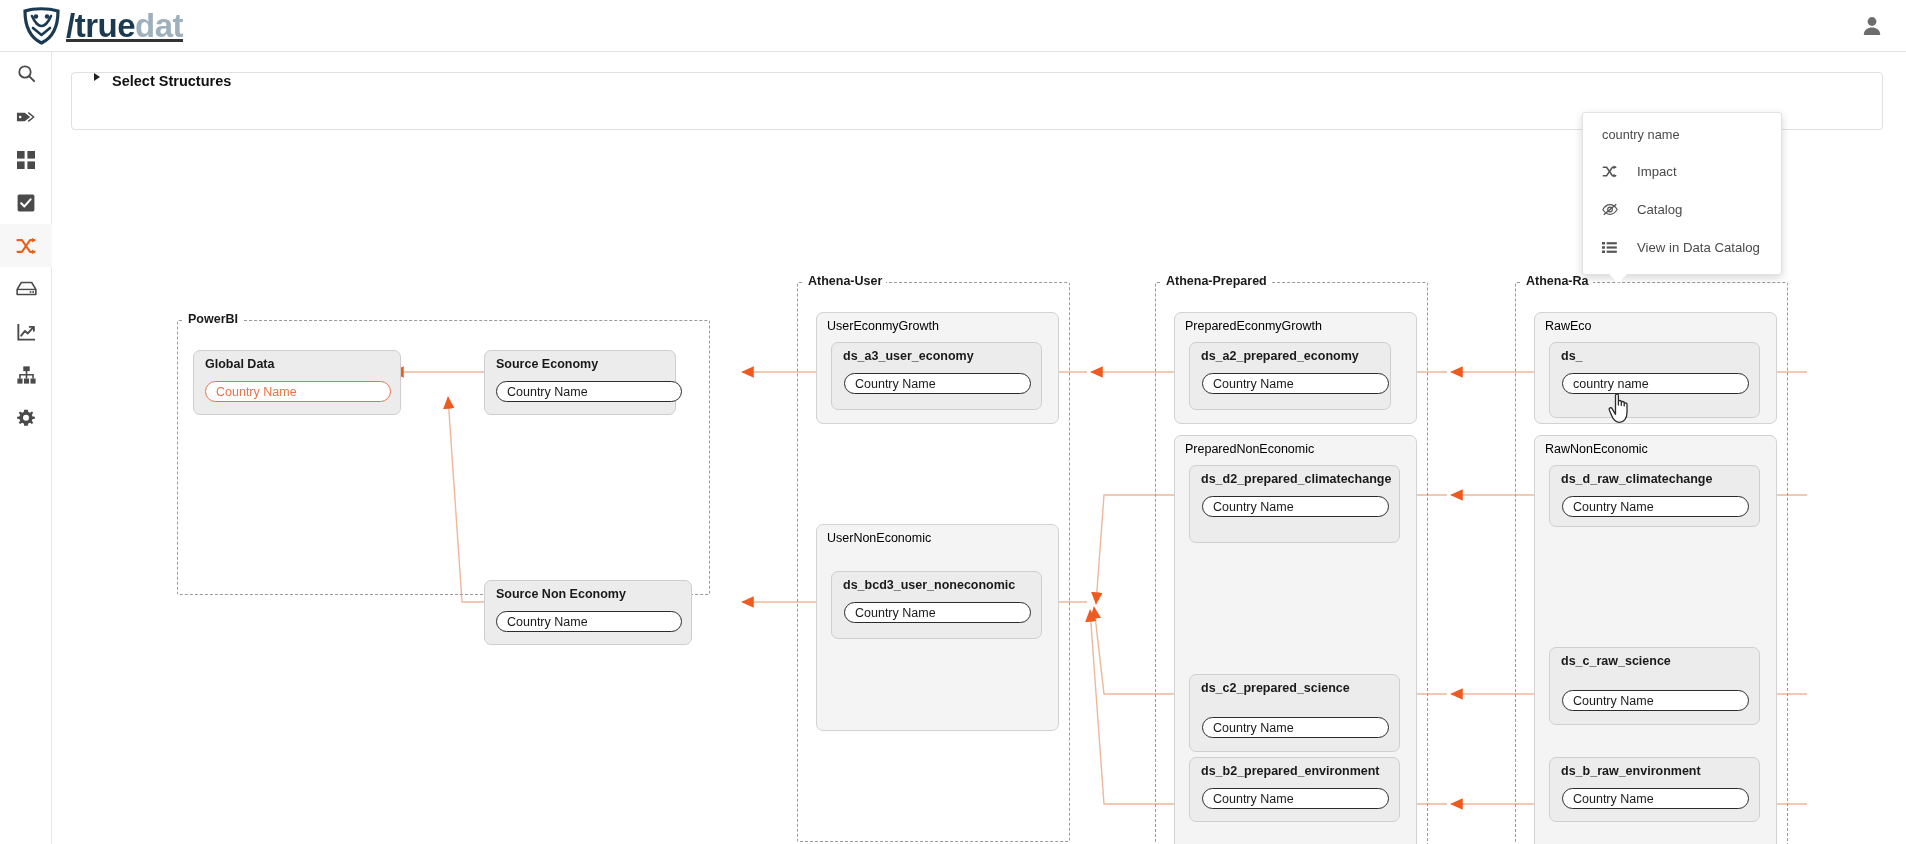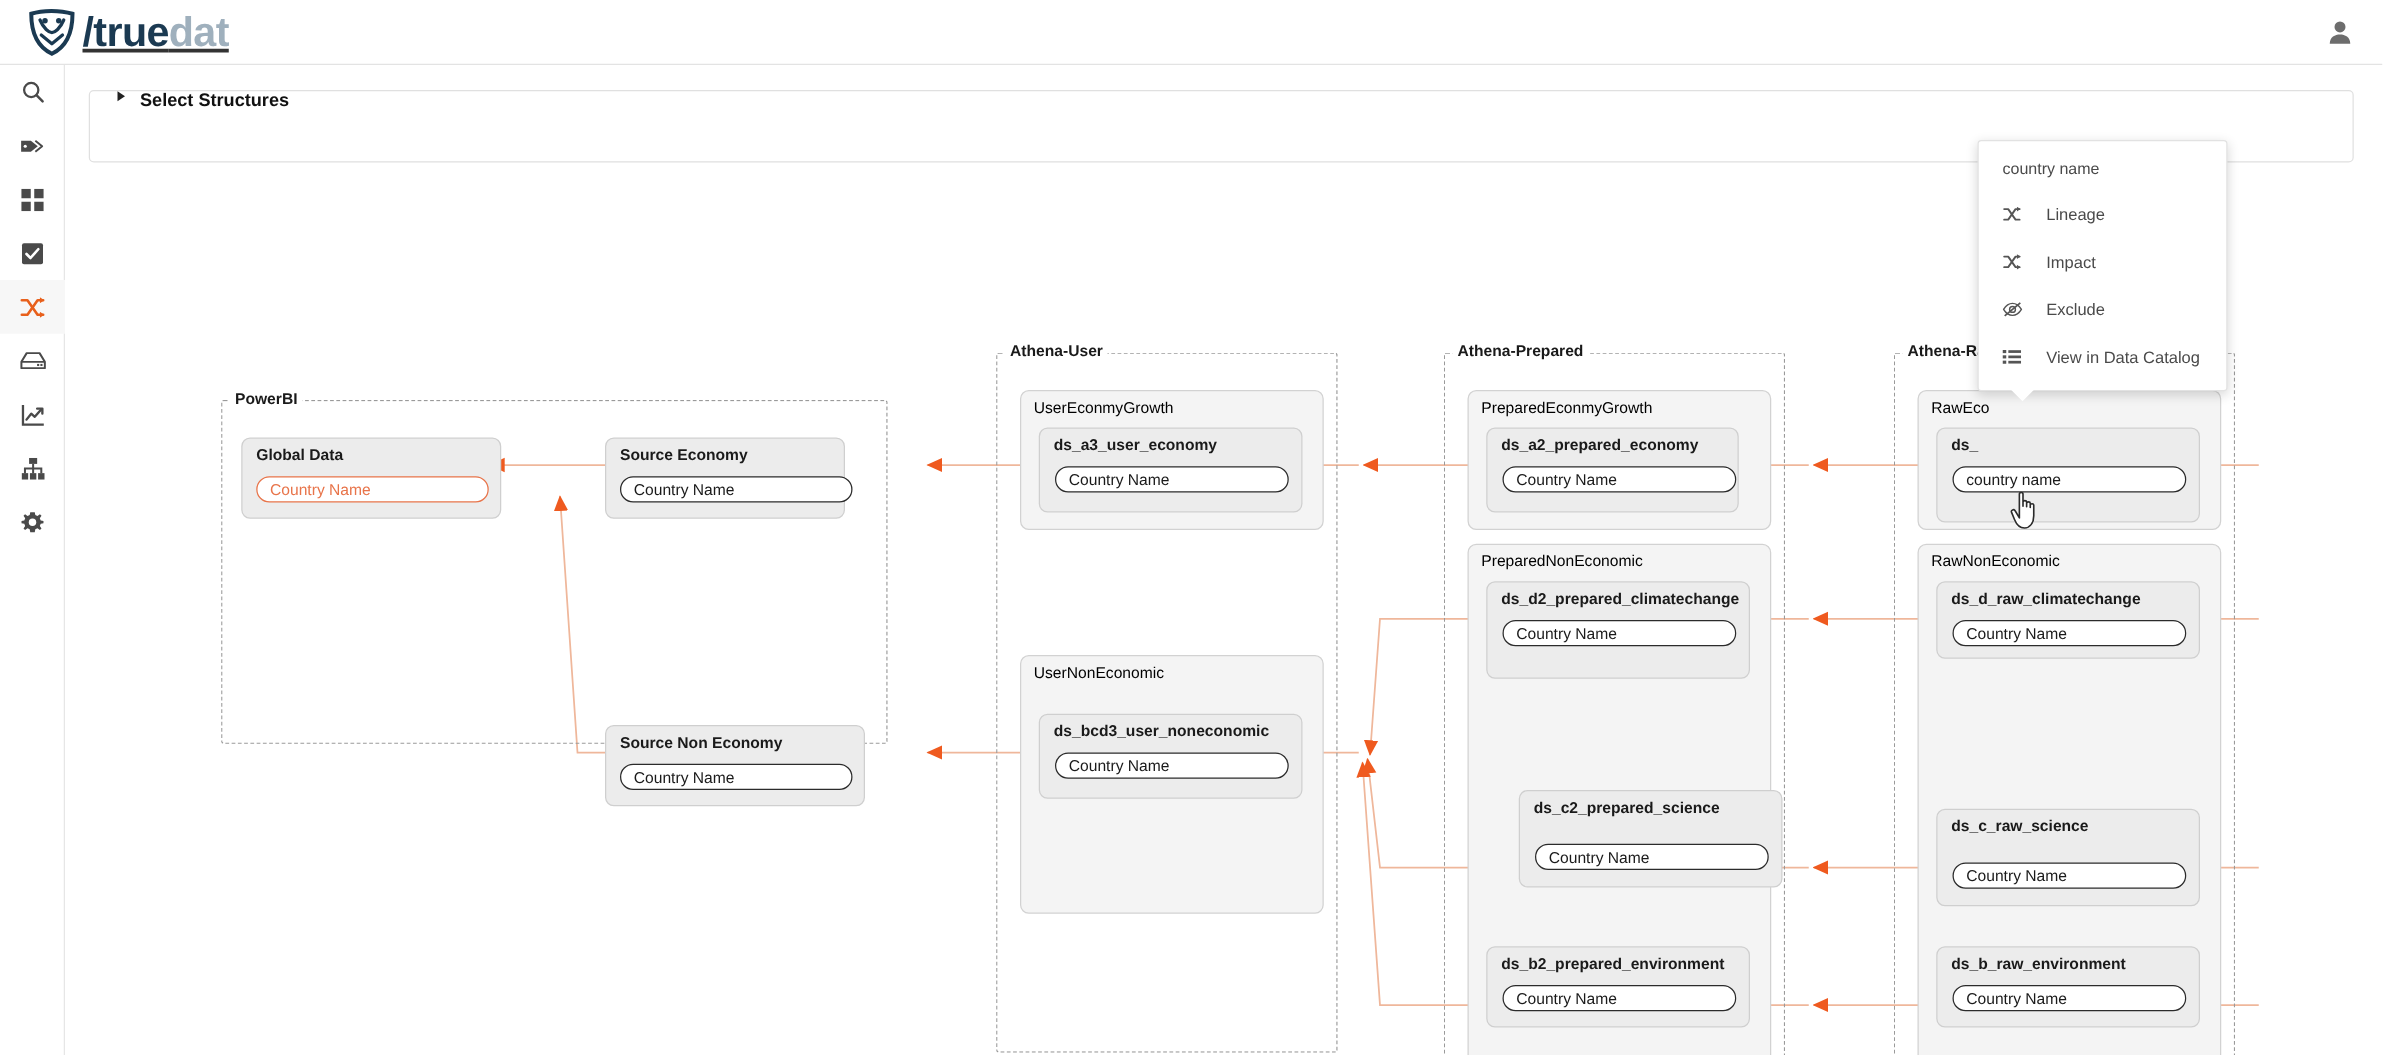--- a/index.html
+++ b/index.html
@@ -315,21 +315,21 @@
 
       <div class="sub" style="left:1122px; top:283px; width:243px; height:506px;">
         <div class="slabel">PreparedNonEconomic</div>
       </div>
       <div class="tbl" style="left:1137px; top:313px; width:211px; height:78px;">
         <div class="tlabel">ds_d2_prepared_climatechange</div>
         <div class="fld" style="left:12px; top:30px; width:187px;">
           <span>Country Name</span>
         </div>
       </div>
-      <div class="tbl" style="left:1137px; top:480px; width:211px; height:78px;margin-left:26px;">
+      <div class="tbl" style="left:1137px; top:522px; width:211px; height:78px;">
         <div class="tlabel">ds_c2_prepared_science</div>
         <div class="fld" style="left:12px; top:42px; width:187px;">
           <span>Country Name</span>
         </div>
       </div>
       <div class="tbl" style="left:1137px; top:605px; width:211px; height:65px;">
         <div class="tlabel">ds_b2_prepared_environment</div>
         <div class="fld" style="left:12px; top:30px; width:187px;">
           <span>Country Name</span>
         </div>
@@ -369,30 +369,20 @@
         <div class="fld" style="left:12px; top:30px; width:187px;">
           <span>Country Name</span>
         </div>
       </div>
 
     </div>
 
     <div class="ctxmenu" style="left:1530px; top:60px;">
       <div class="ctx-title">country name</div>
 
-      <div class="ctx-item">
-        <span class="ctx-ico">
-          <svg width="15" height="13" viewBox="0 0 22 20">
-            <path d="M1.5 3.5 L6.5 3.5 L15.5 16.5 L20.5 16.5" fill="none" stroke="#555" stroke-width="2.3" stroke-linecap="round" stroke-linejoin="round"></path>
-            <path d="M1.5 16.5 L6.5 16.5 L15.5 3.5 L20.5 3.5" fill="none" stroke="#555" stroke-width="2.3" stroke-linecap="round" stroke-linejoin="round"></path>
-            <path d="M17.2 0.6 L21.6 3.5 L17.2 6.4 Z" fill="#555"></path>
-          </svg>
-        </span>
-        <span class="ctx-lbl">Lineage</span>
-      </div>
 
       <div class="ctx-item">
         <span class="ctx-ico">
           <svg width="15" height="13" viewBox="0 0 22 20">
             <path d="M1.5 3.5 L6.5 3.5 L15.5 16.5 L20.5 16.5" fill="none" stroke="#555" stroke-width="2.3" stroke-linecap="round" stroke-linejoin="round"></path>
             <path d="M1.5 16.5 L6.5 16.5 L15.5 3.5 L20.5 3.5" fill="none" stroke="#555" stroke-width="2.3" stroke-linecap="round" stroke-linejoin="round"></path>
             <path d="M17.2 0.6 L21.6 3.5 L17.2 6.4 Z" fill="#555"></path>
             <path d="M17.2 13.6 L21.6 16.5 L17.2 19.4 Z" fill="#555"></path>
           </svg>
         </span>
@@ -400,21 +390,21 @@
       </div>
 
       <div class="ctx-item">
         <span class="ctx-ico">
           <svg width="16" height="13" viewBox="0 0 22 16">
             <path d="M1.2 8 C4 3.4 7.6 1.4 11 1.4 C14.4 1.4 18 3.4 20.8 8 C18 12.6 14.4 14.6 11 14.6 C7.6 14.6 4 12.6 1.2 8 Z" fill="none" stroke="#555" stroke-width="1.6"></path>
             <circle cx="11" cy="8" r="3.2" fill="none" stroke="#555" stroke-width="1.6"></circle>
             <line x1="2.4" y1="15.2" x2="19.6" y2="0.8" stroke="#555" stroke-width="1.9"></line>
           </svg>
         </span>
-        <span class="ctx-lbl">Exclude</span>
+        <span class="ctx-lbl">Catalog</span>
       </div>
 
       <div class="ctx-item">
         <span class="ctx-ico">
           <svg width="15" height="13" viewBox="0 0 18 14">
             <rect x="0" y="0.4" width="3.6" height="3" fill="#555"></rect>
             <rect x="0" y="5.5" width="3.6" height="3" fill="#555"></rect>
             <rect x="0" y="10.6" width="3.6" height="3" fill="#555"></rect>
             <rect x="5.6" y="0.6" width="12.2" height="2.6" fill="#555"></rect>
             <rect x="5.6" y="5.7" width="12.2" height="2.6" fill="#555"></rect>

